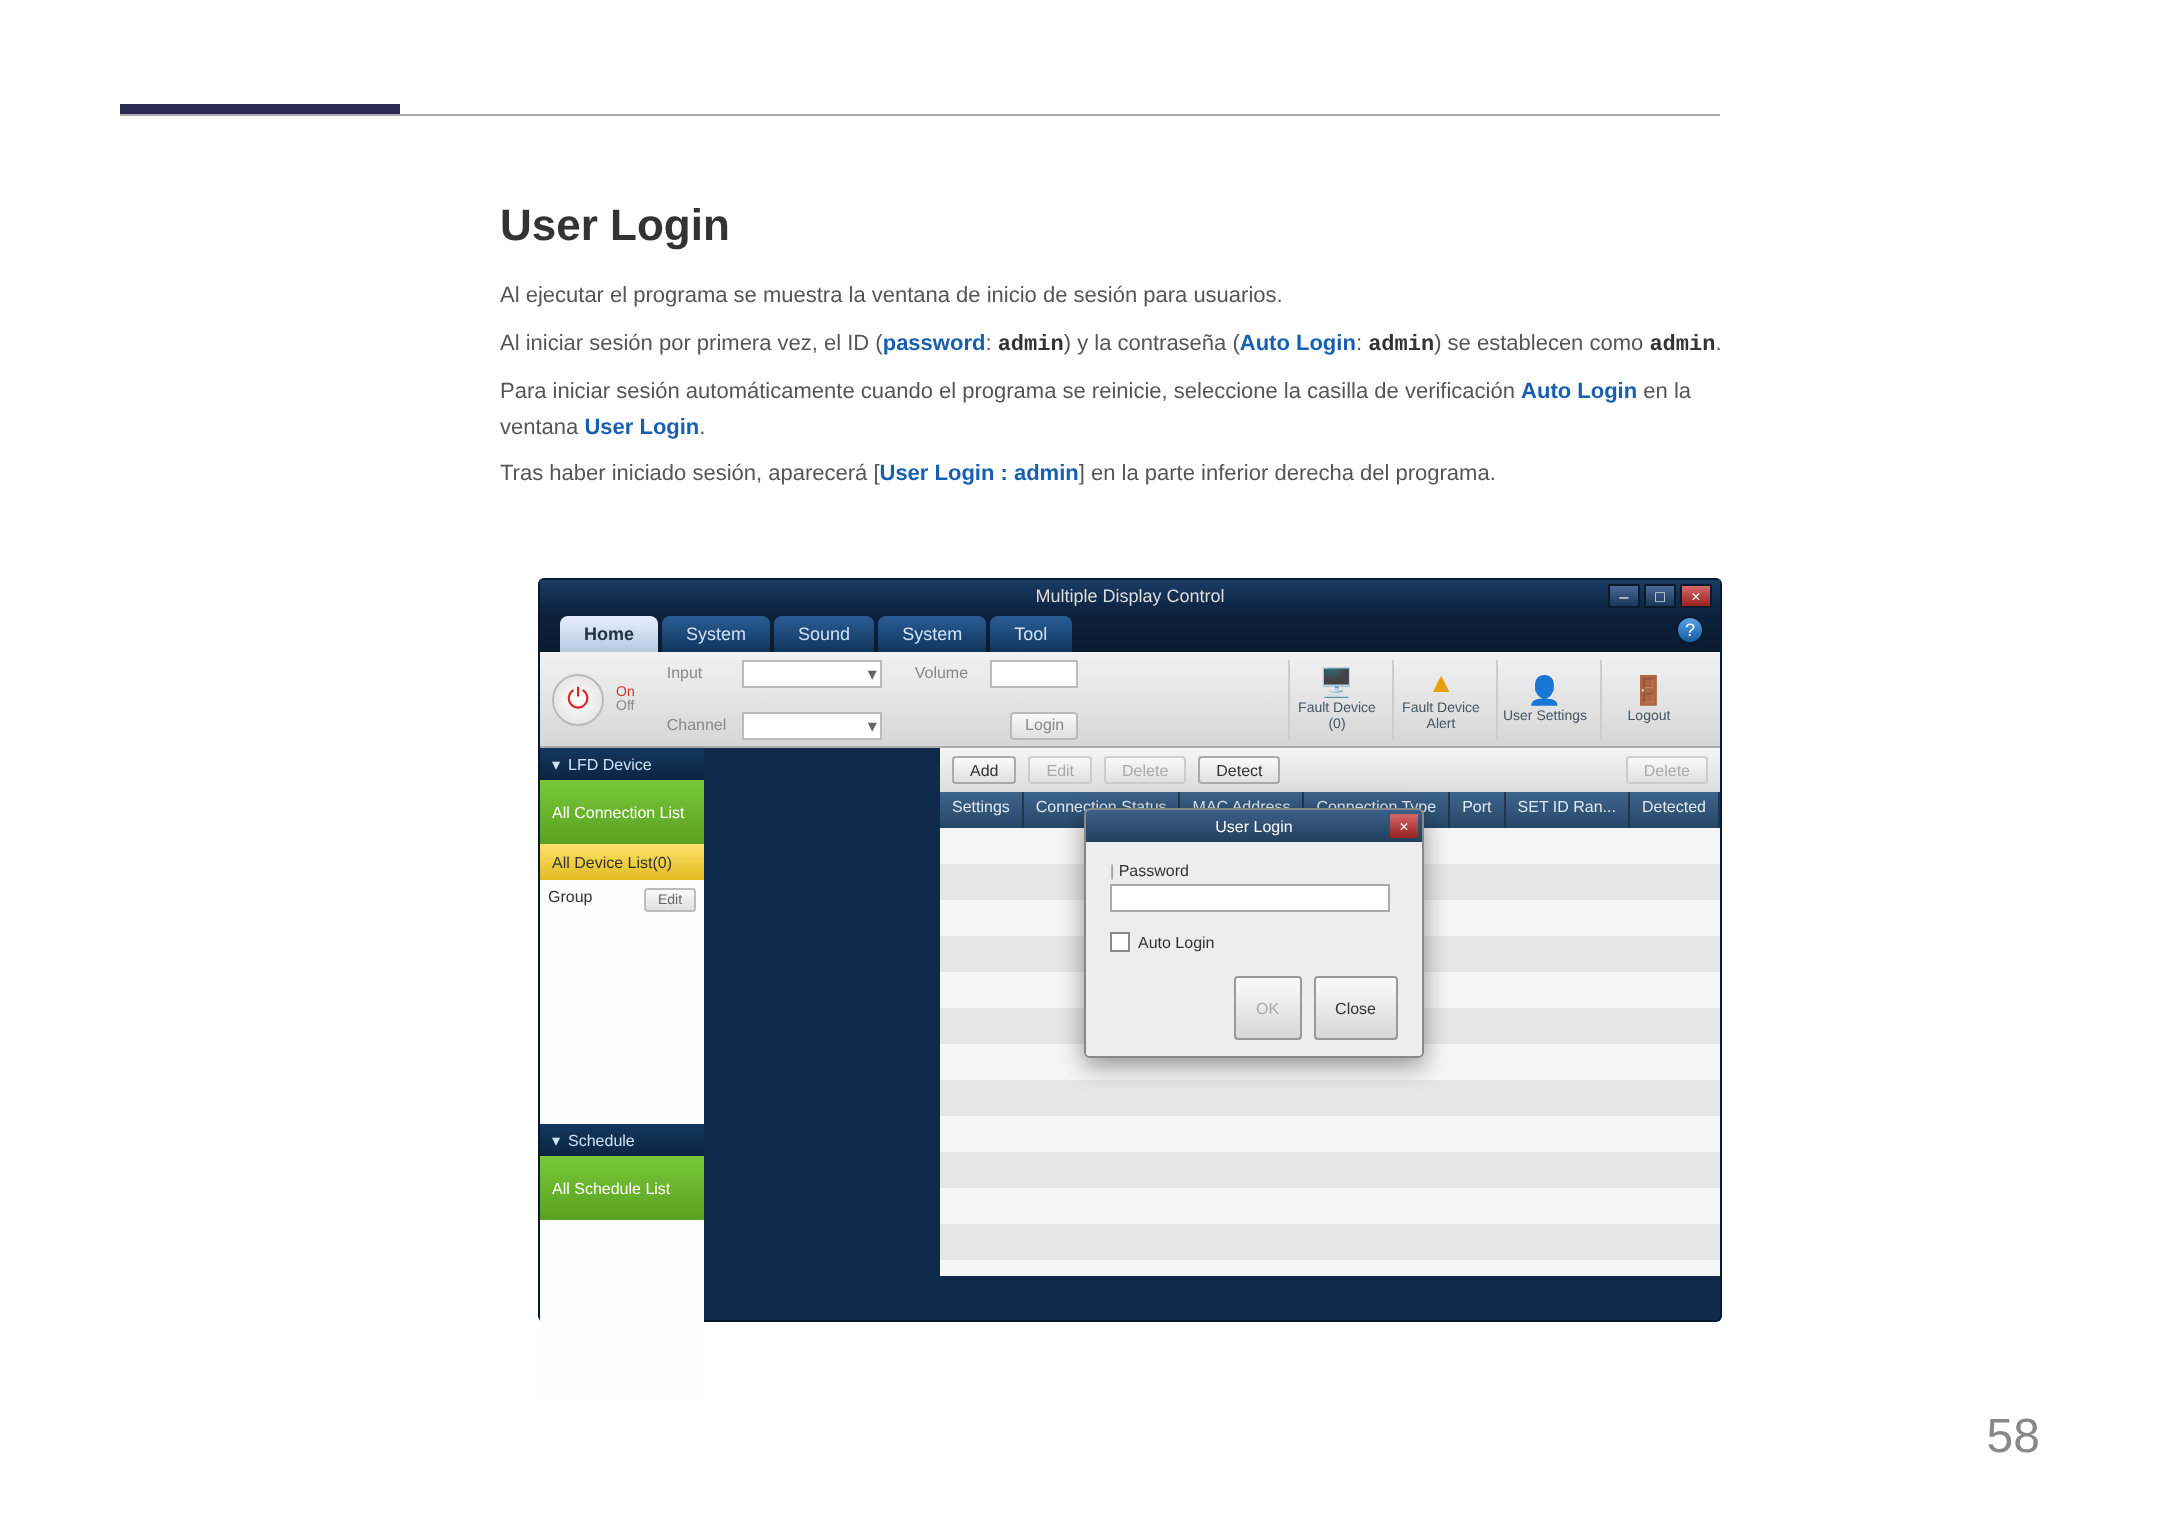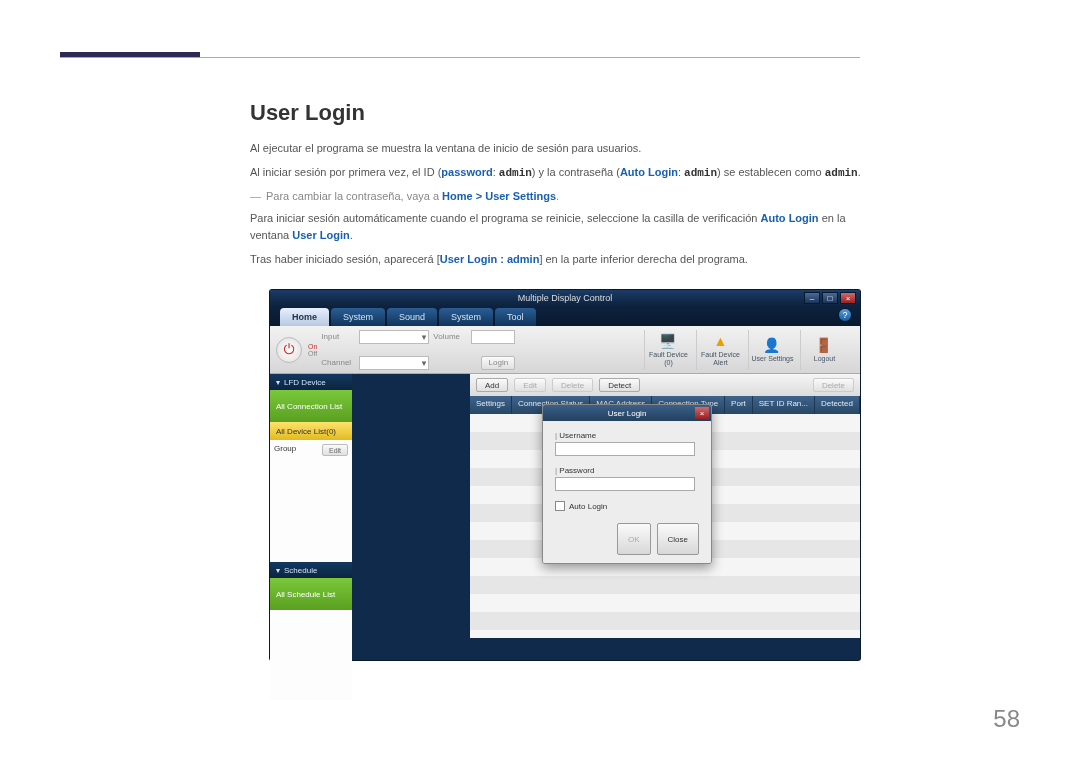--- a/index.html
+++ b/index.html
@@ -24,21 +24,21 @@
   .win-btn { width:16px; height:12px; background: linear-gradient(#4a6a94,#1a345a); color:#fff; display:flex; align-items:center; justify-content:center; font-size:8px; border:1px solid #0a1a2e; }
   .win-btn.close { background: linear-gradient(#d26a6a,#9a2020); }
 
   .tab-row { height: 20px; background: linear-gradient(#0d223e,#0a1a2e); display:flex; align-items:flex-end; gap:2px; padding-left:10px; position:relative; }
   .tab { height:18px; padding:0 12px; background: linear-gradient(#2a5d94,#10355c); border-radius:4px 4px 0 0; color:#cfe3f7; display:flex; align-items:center; font-size:9px; }
   .tab.active { background: linear-gradient(#e6efff,#b8c9e0); color:#234; font-weight:bold; }
   .help-btn { position:absolute; right:8px; top:2px; width:14px; height:14px; border-radius:50%; background:linear-gradient(#56a0e6,#1a5c9e); color:#fff; display:flex; align-items:center; justify-content:center; font-size:9px; border:1px solid #0a1a2e; }
 
   .toolbar { height: 48px; background: linear-gradient(#f2f2f2,#d6d6d6); display:flex; align-items:center; gap:4px; padding:0 6px; border-bottom:1px solid #aaa; }
   .power-btn { width:26px; height:26px; border-radius:50%; border:1px solid #bbb; background:radial-gradient(#fff,#ddd); display:flex; align-items:center; justify-content:center; color:#d22; font-size:14px; }
-  .tb-group { display:flex; flex-direction:column; gap:12px; margin-left:0; }
+  .tb-group { display:flex; flex-direction:column; gap:12px; margin-left:12px; }
   .tb-row { display:flex; align-items:center; gap:4px; }
   .tb-label { color:#888; font-size:8px; width:34px; }
   .tb-select { width:70px; height:14px; background:#fff; border:1px solid #bbb; display:flex; align-items:center; justify-content:flex-end; padding-right:2px; color:#666; }
   .tb-btn { width:34px; height:14px; background:linear-gradient(#fafafa,#e0e0e0); border:1px solid #bbb; color:#888; display:flex; align-items:center; justify-content:center; font-size:8px; border-radius:2px; }
 
   .big-icons { margin-left:auto; display:flex; gap:4px; padding-right:6px; }
   .big-icon { width:48px; height:40px; display:flex; flex-direction:column; align-items:center; justify-content:center; gap:1px; border-left:1px solid #ccc; padding:0 2px; }
   .big-icon .ic { width:22px; height:18px; display:flex; align-items:center; justify-content:center; font-size:14px; }
   .big-icon .lbl { font-size:7px; color:#456; text-align:center; line-height:1.1; }
   .sidebar { width: 118px; background:#d9d9d9; height: 264px; float:left; }
@@ -81,23 +81,20 @@
     <div class="thick"></div>
     <div class="thin"></div>
   </div>
 
   <div class="content">
     <h2>User Login</h2>
     <p class="body">Al ejecutar el programa se muestra la ventana de inicio de sesión para usuarios.</p>
     <p class="body">
       <span>Al iniciar sesión por primera vez, el ID (</span><span class="highlight">password</span><span>: </span><span class="bold-inline">admin</span><span>) y la contraseña (</span><span class="highlight">Auto Login</span><span>: </span><span class="bold-inline">admin</span><span>) se establecen como </span><span class="bold-inline">admin</span><span>.</span>
     </p>
-    <p class="note">
-      <span>Para cambiar la contraseña, vaya a </span><span class="highlight">Home &gt; User Settings</span><span>.</span>
-    </p>
     <p class="body">
       <span>Para iniciar sesión automáticamente cuando el programa se reinicie, seleccione la casilla de verificación </span><span class="highlight">Auto Login</span><span> en la ventana </span><span class="highlight">User Login</span><span>.</span>
     </p>
     <p class="body">
       <span>Tras haber iniciado sesión, aparecerá [</span><span class="highlight">User Login : admin</span><span>] en la parte inferior derecha del programa.</span>
     </p>
   </div>
 
   <div class="app">
     <div class="app-titlebar">
@@ -206,24 +203,20 @@
       </div>
     </div>
 
     <div class="dialog">
       <div class="dlg-title">
         <span>User Login</span>
         <div class="dlg-close">×</div>
       </div>
       <div class="dlg-body">
         <div class="fld">
-          <span class="fld-label">Username</span>
-          <div class="fld-input"></div>
-        </div>
-        <div class="fld">
           <span class="fld-label">Password</span>
           <div class="fld-input"></div>
         </div>
         <div class="chk-row">
           <div class="chk"></div>
           <span>Auto Login</span>
         </div>
         <div class="dlg-btns">
           <div class="dlg-btn dis">OK</div>
           <div class="dlg-btn">Close</div>

